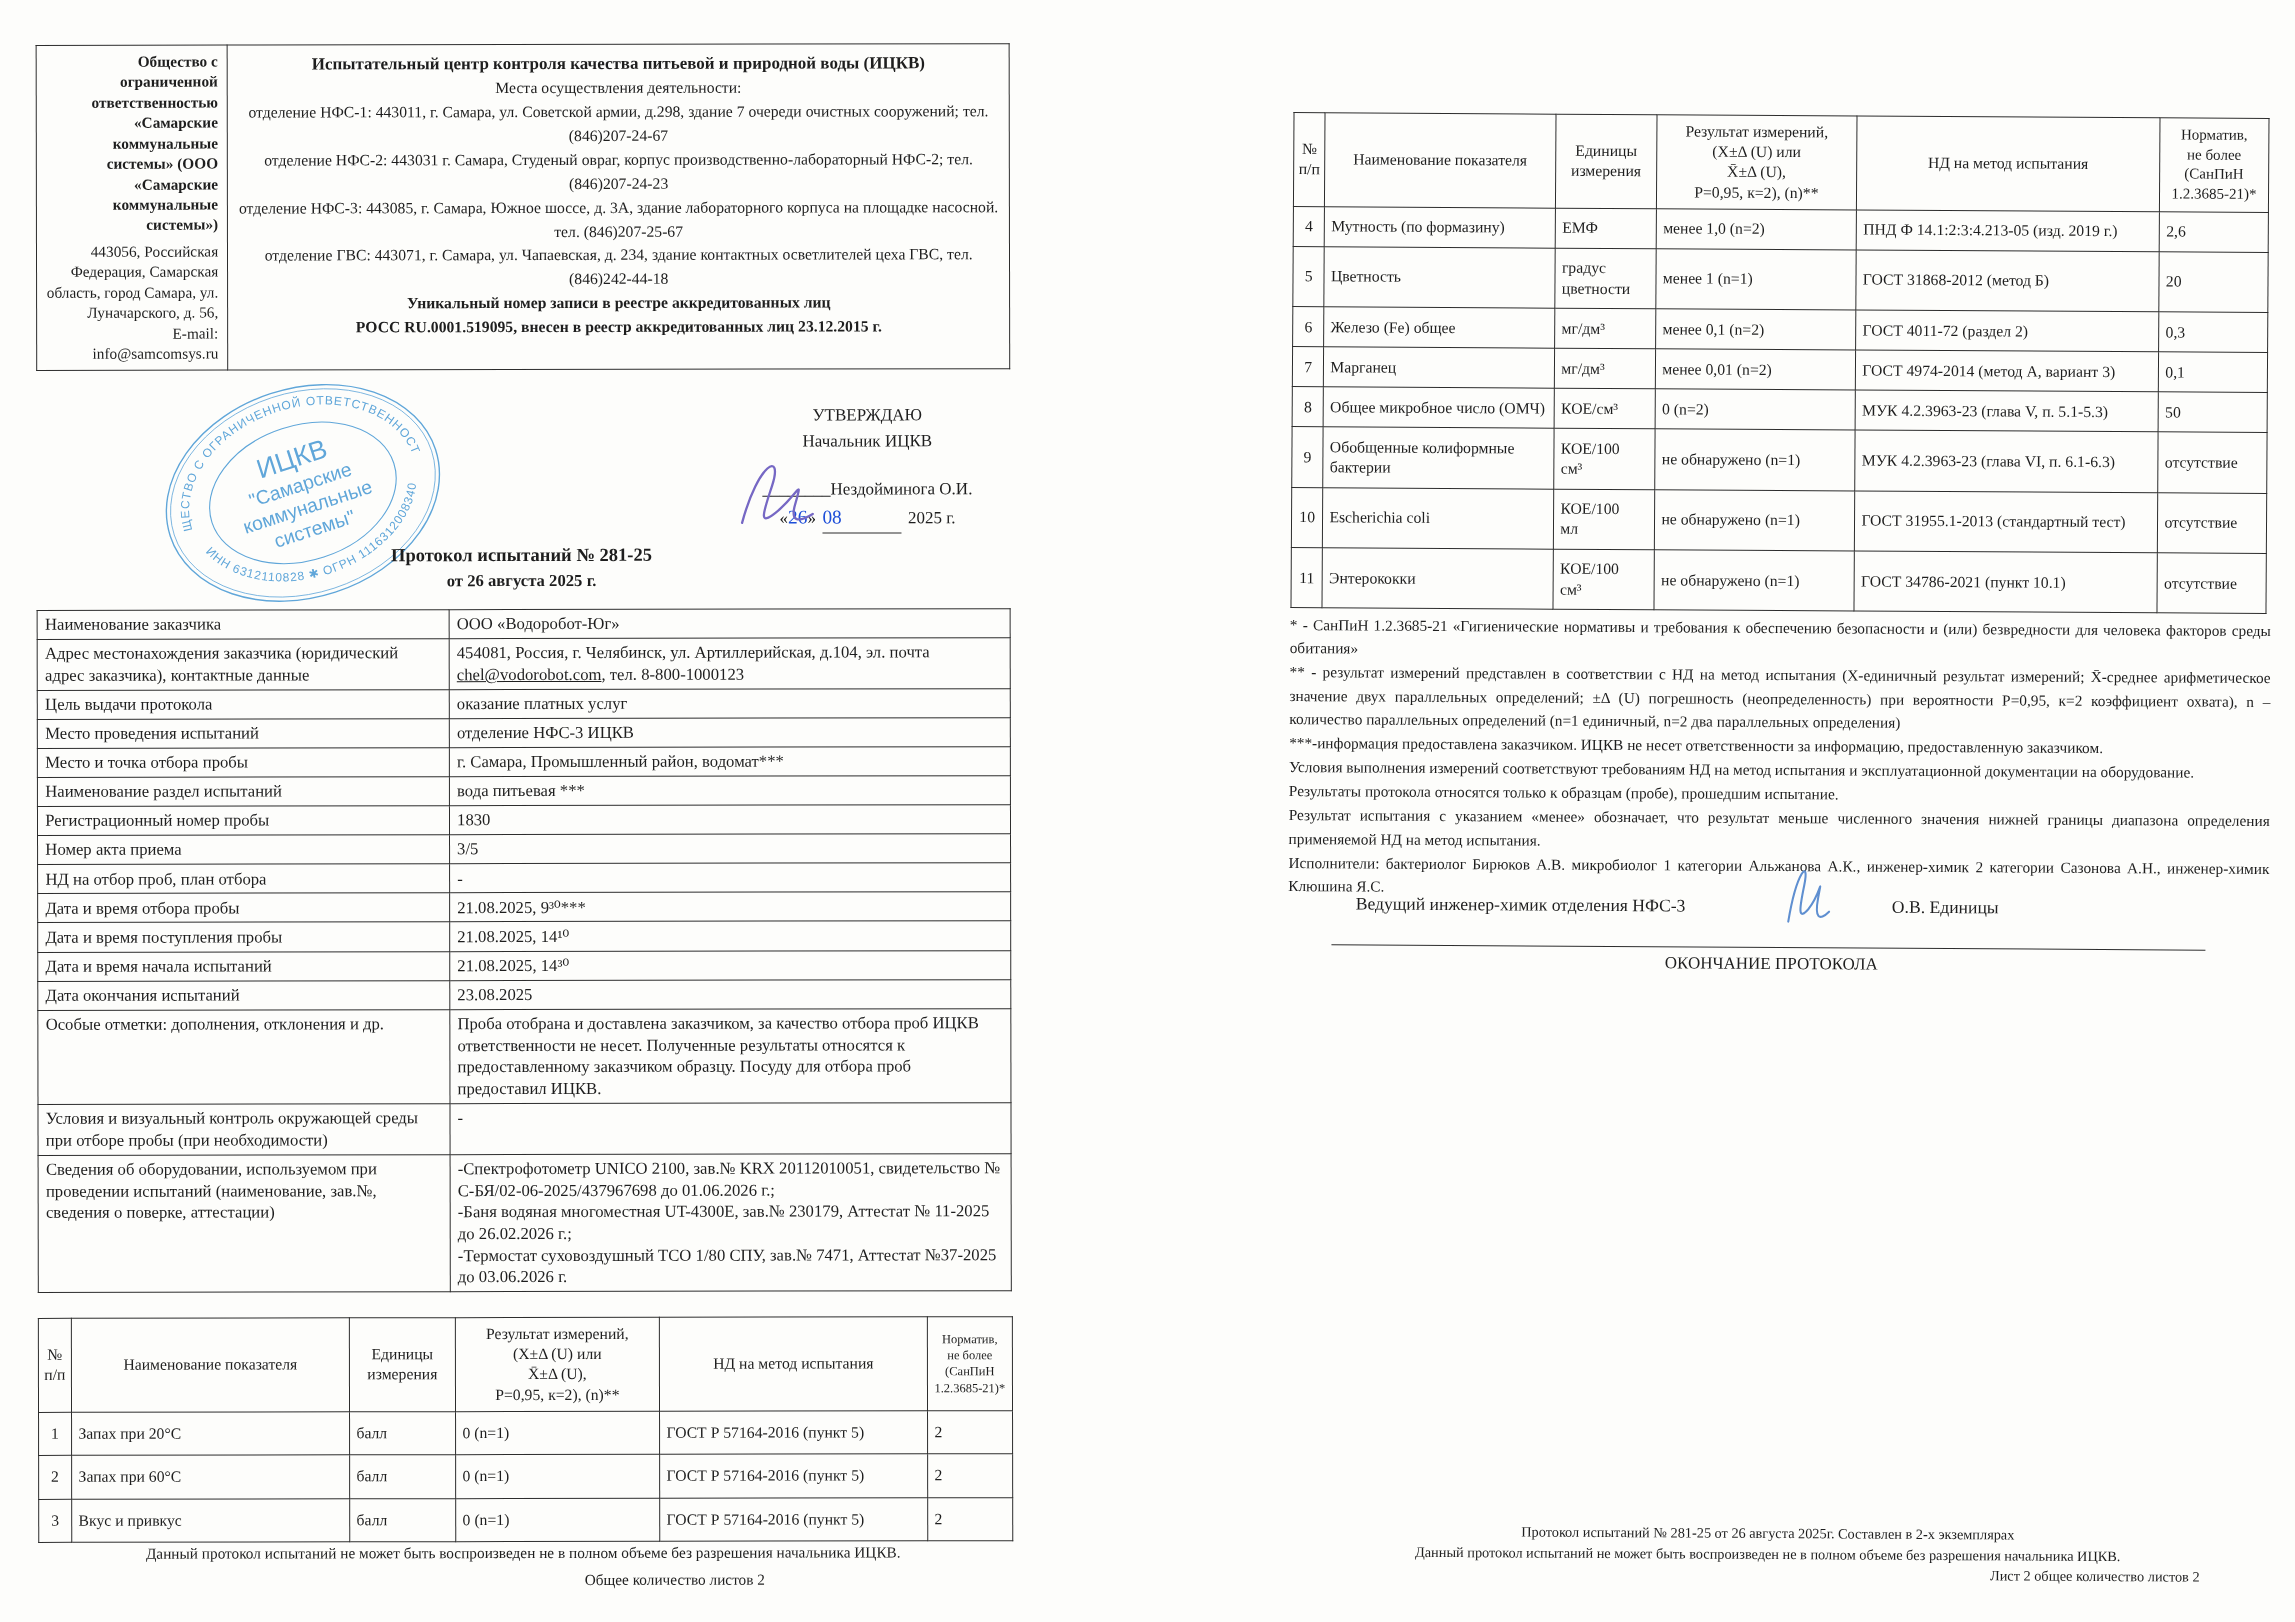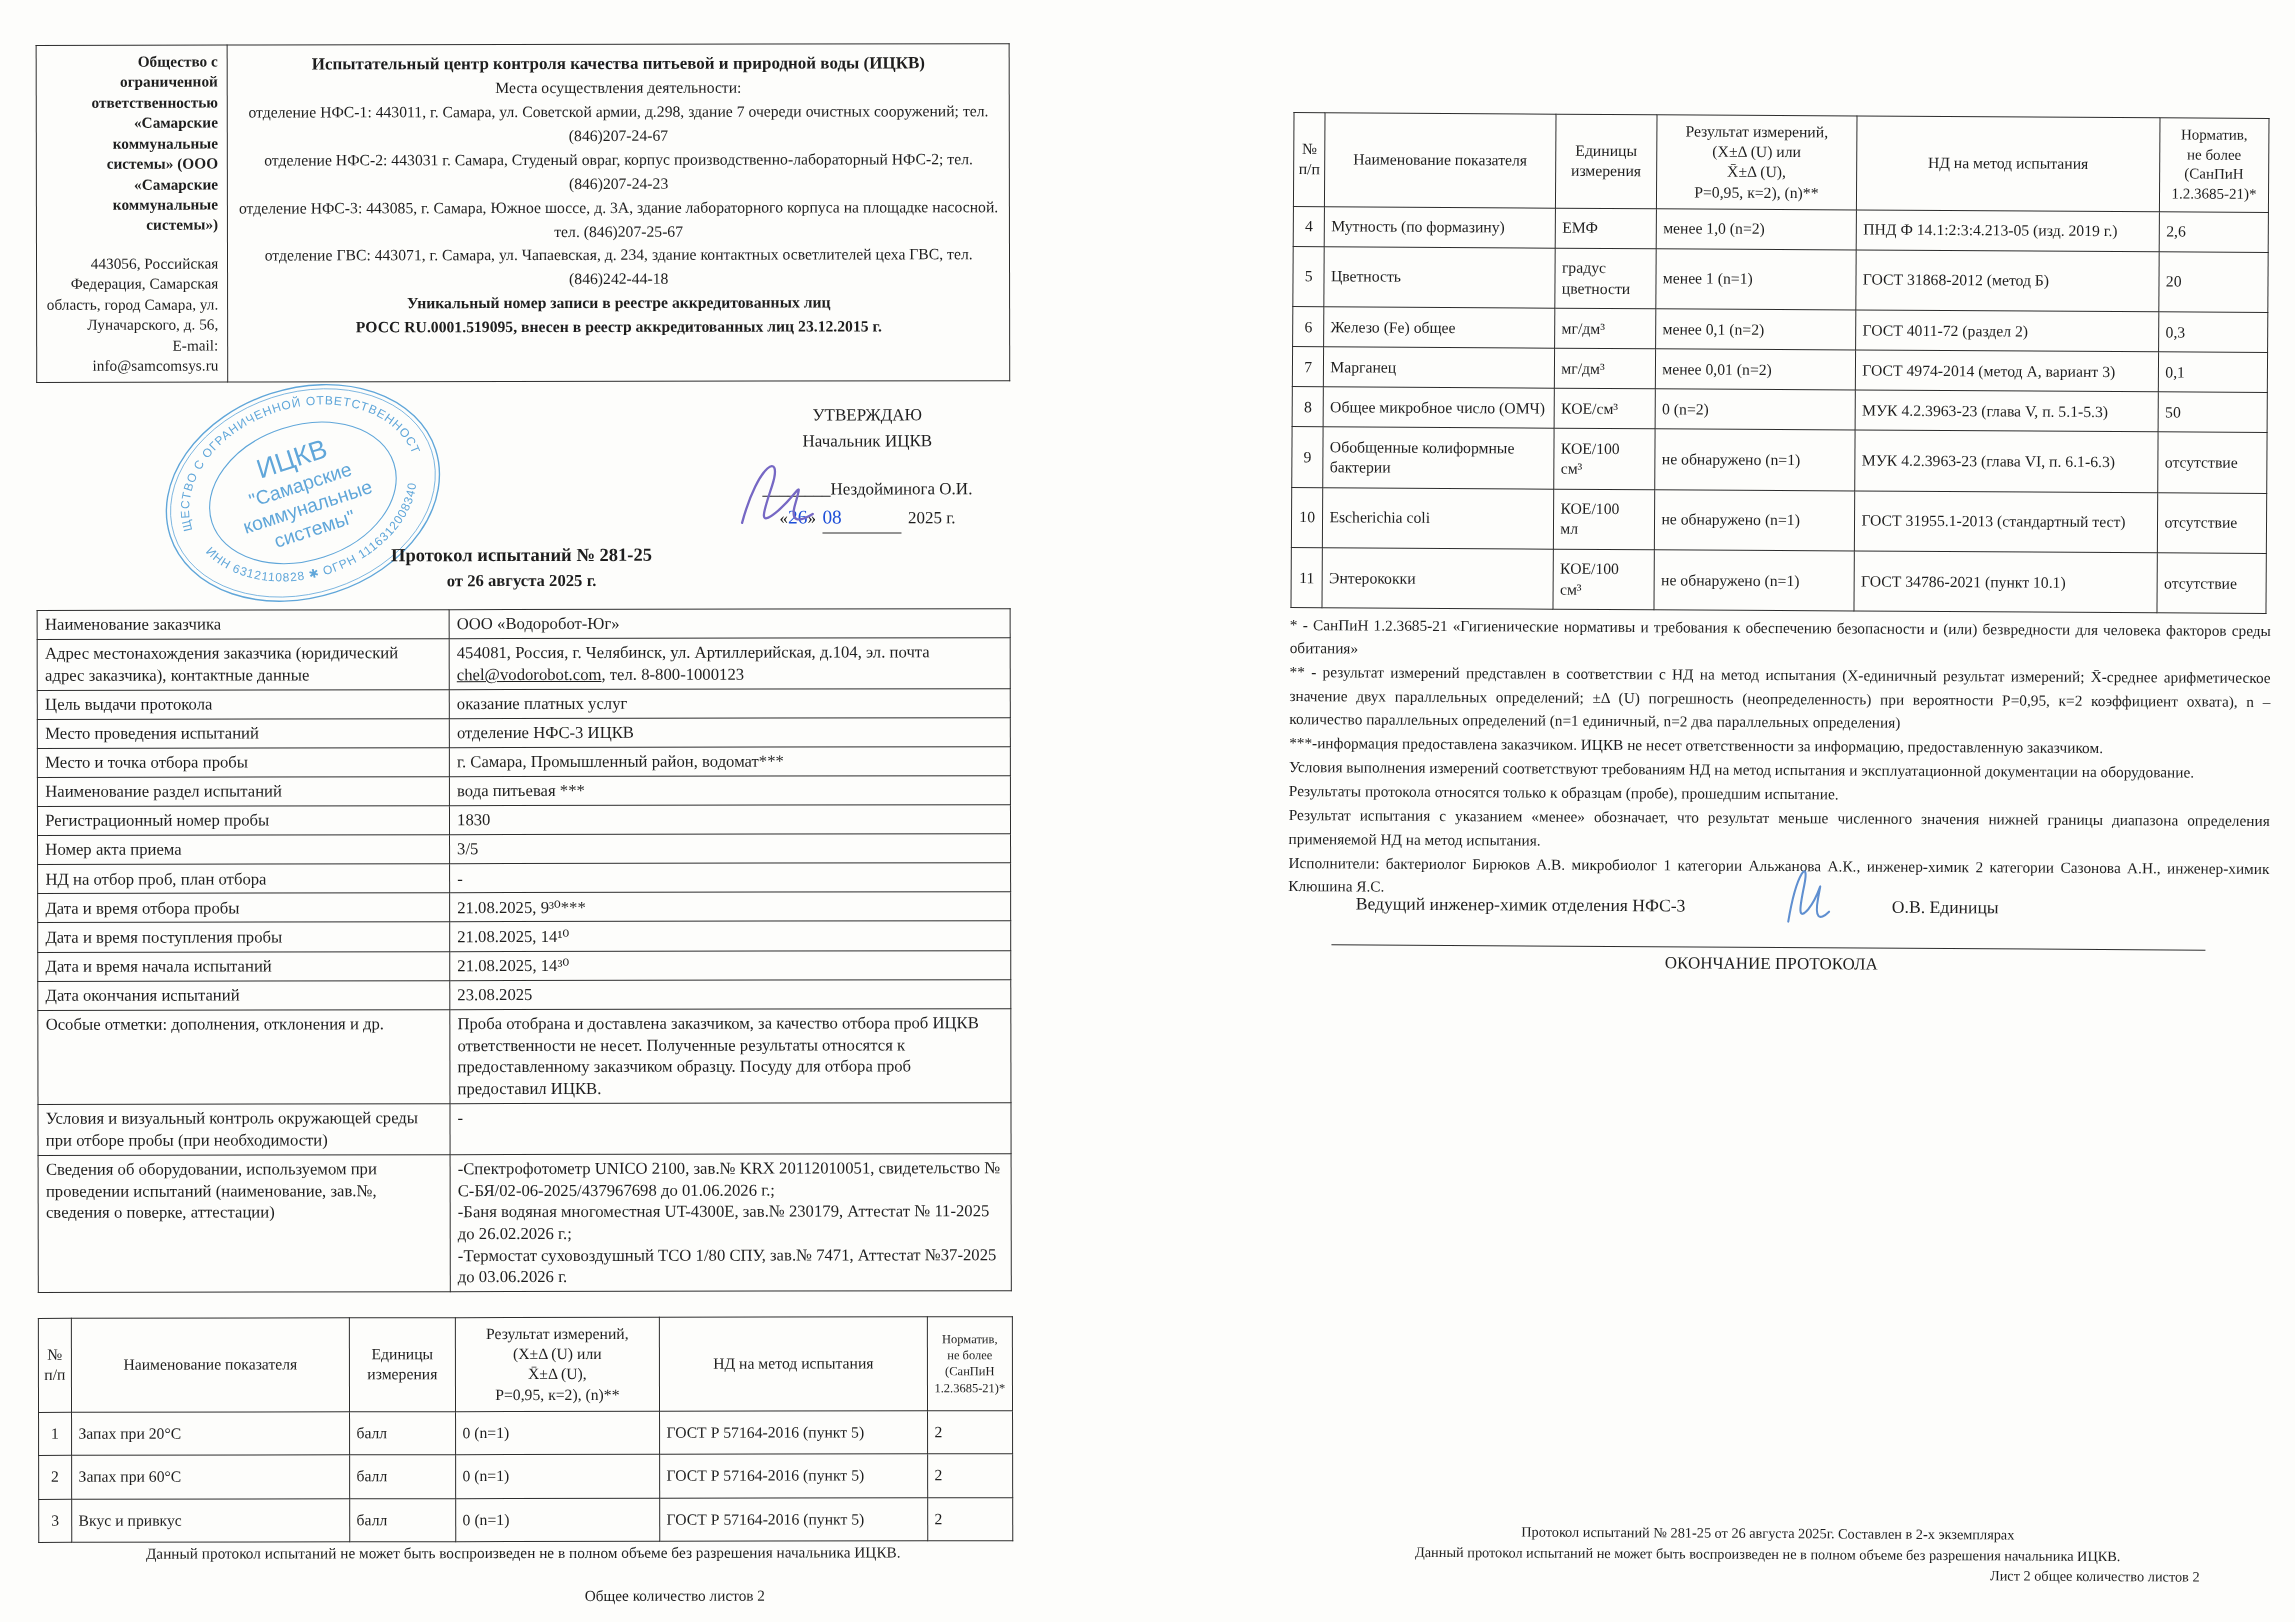--- a/index.html
+++ b/index.html
@@ -11,21 +11,21 @@
   }
   .page{position:absolute;}
   #page1{left:35px;top:44px;width:1022px;height:1564px;transform:rotate(-0.1deg);}
   #page2{left:1270px;top:83px;width:1004px;height:1541px;transform:rotate(0.35deg);}
 
   
   .hdr-table{border-collapse:collapse;table-layout:fixed;width:974px;margin-left:1.9px;}
   .hdr-table td{border:1.9px solid #2d2d2d;vertical-align:top;padding:5.6px 9.3px;}
   .org-cell{width:172px;text-align:right;font-size:15.3px;line-height:1.34;}
   .org-name{font-weight:bold;}
-  .org-addr{margin-top:18px;}
+  .org-addr{margin-top:6px;}
   .center-cell{text-align:center;font-size:15.7px;line-height:1.52;}
   .ic-title{font-weight:bold;font-size:17px;}
   .branch{margin:0;}
   .reg-line{font-weight:bold;}
 
   
   .stamp{position:absolute;left:111px;top:333px;width:315px;height:231px;opacity:.88;}
   .stamp text{font-family:"Liberation Sans","DejaVu Sans",sans-serif;fill:#4b9bd5;}
 
   
@@ -53,21 +53,21 @@
   .res-table td{padding:9.3px 6.5px;text-align:left;}
   .res-table td.c-num{text-align:center;padding-left:1.9px;padding-right:1.9px;}
   #table1{position:absolute;top:1273px;left:1.9px;width:974px;}
   #table1 td{padding:11px 6.5px;}
   #table1 th.col-norm{font-size:12.5px;}
   #table2{position:absolute;top:32px;left:19.4px;width:974px;}
   #table2 th.col-norm{font-size:15px;}
 
   
   .p1-note{position:absolute;top:1500px;left:0;width:974px;text-align:center;font-size:15.3px;}
-  .p1-pages{position:absolute;top:1527px;left:518px;width:241px;text-align:center;font-size:15.3px;margin-top:16px;}
+  .p1-pages{position:absolute;top:1527px;left:518px;width:241px;text-align:center;font-size:15.3px;}
 
   
   .footnotes{position:absolute;top:533px;left:18.5px;width:981px;font-size:15.3px;line-height:1.52;text-align:justify;}
   .footnotes p{margin:0 0 0.9px 0;}
   .sig2-row{position:absolute;top:813px;left:86px;width:643px;display:flex;justify-content:space-between;align-items:flex-end;font-size:17.6px;}
   .sig2-svg{position:absolute;left:414px;top:-44px;}
   .end-rule{position:absolute;top:864px;left:62px;width:874px;border-top:1.9px solid #2d2d2d;}
   .end-title{position:absolute;top:871px;left:0;width:1004px;text-align:center;font-size:17px;}
   .p2-footer{position:absolute;top:1440px;left:0;width:1004px;text-align:center;font-size:14.3px;line-height:1.45;}
   .p2-sheet{position:absolute;top:1483px;left:532px;width:402px;text-align:right;font-size:14.3px;}

